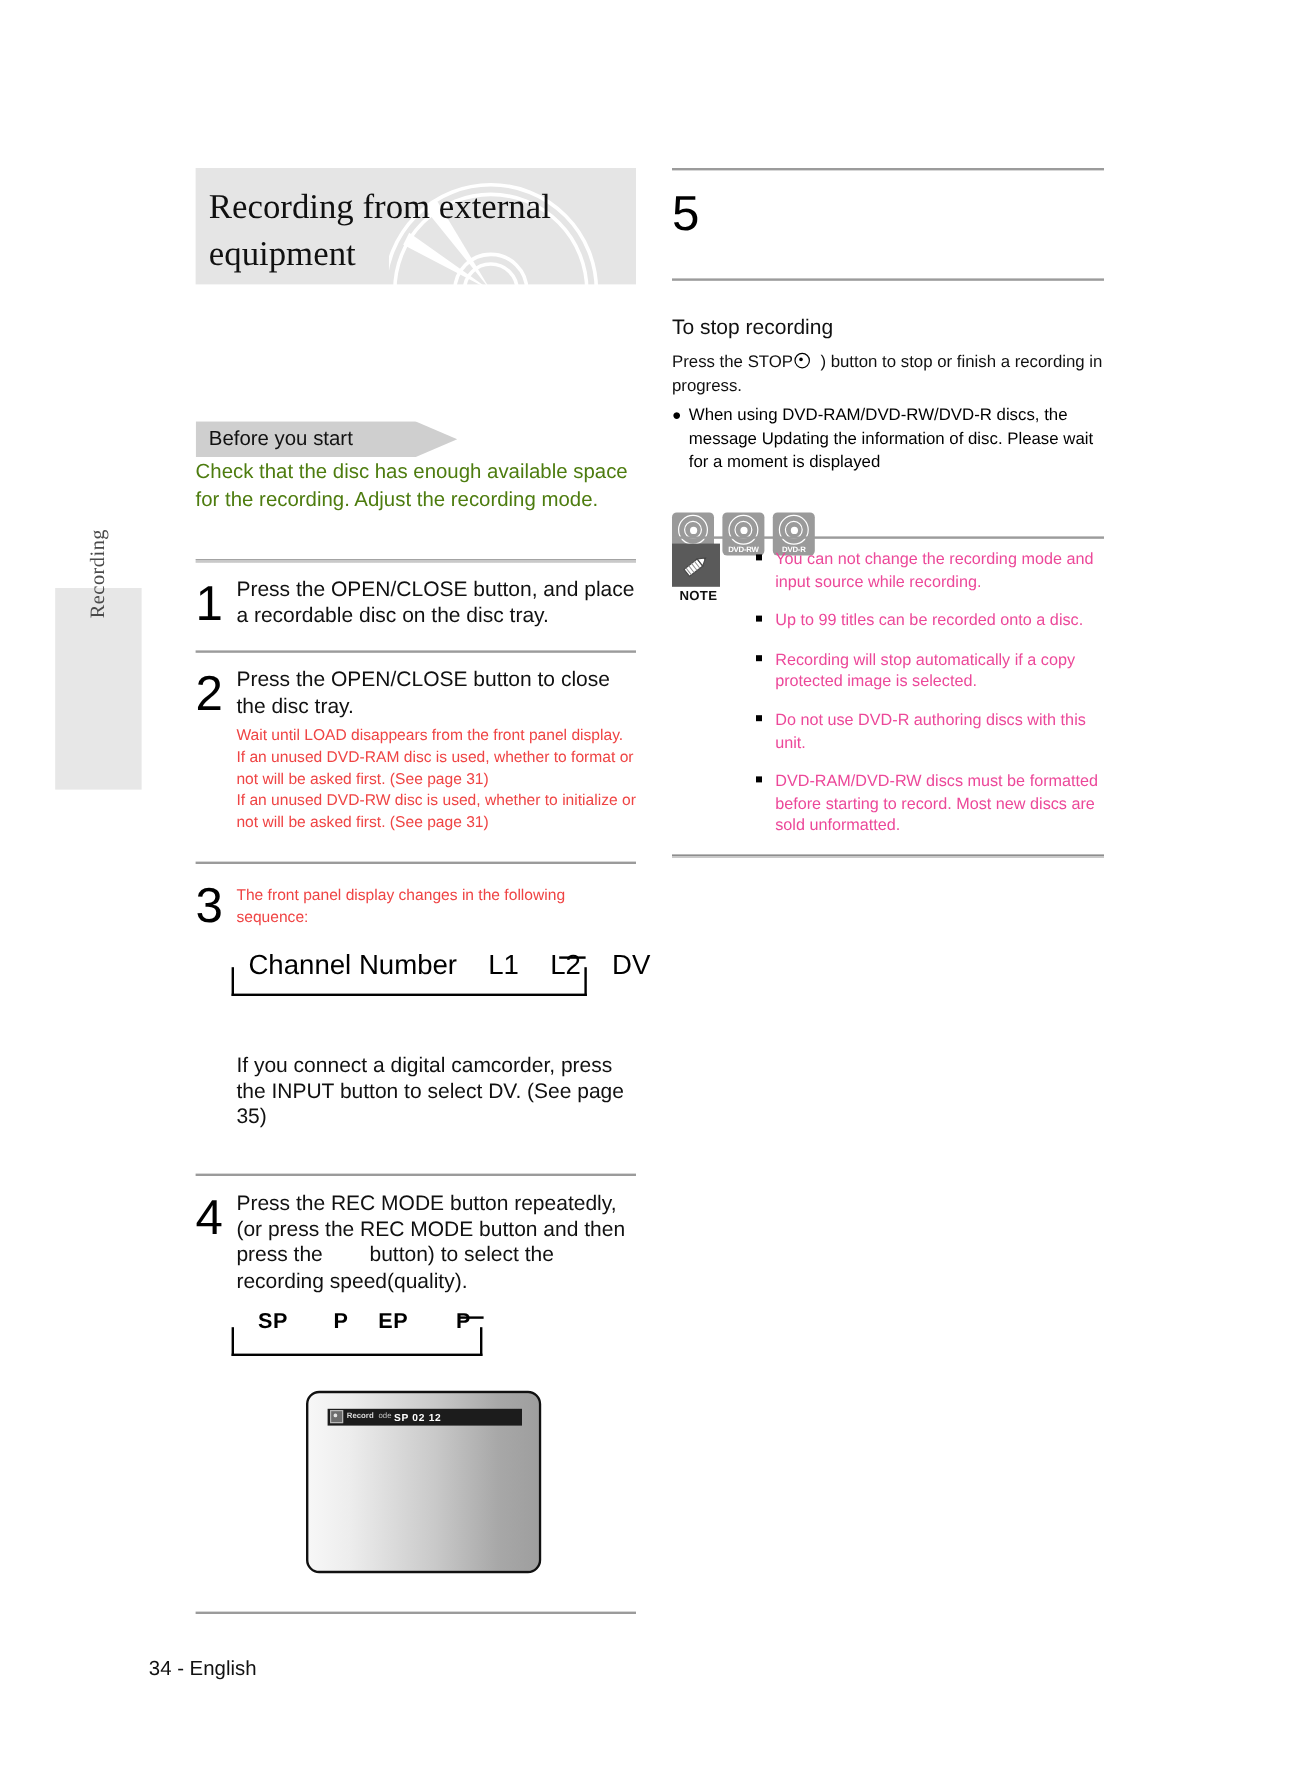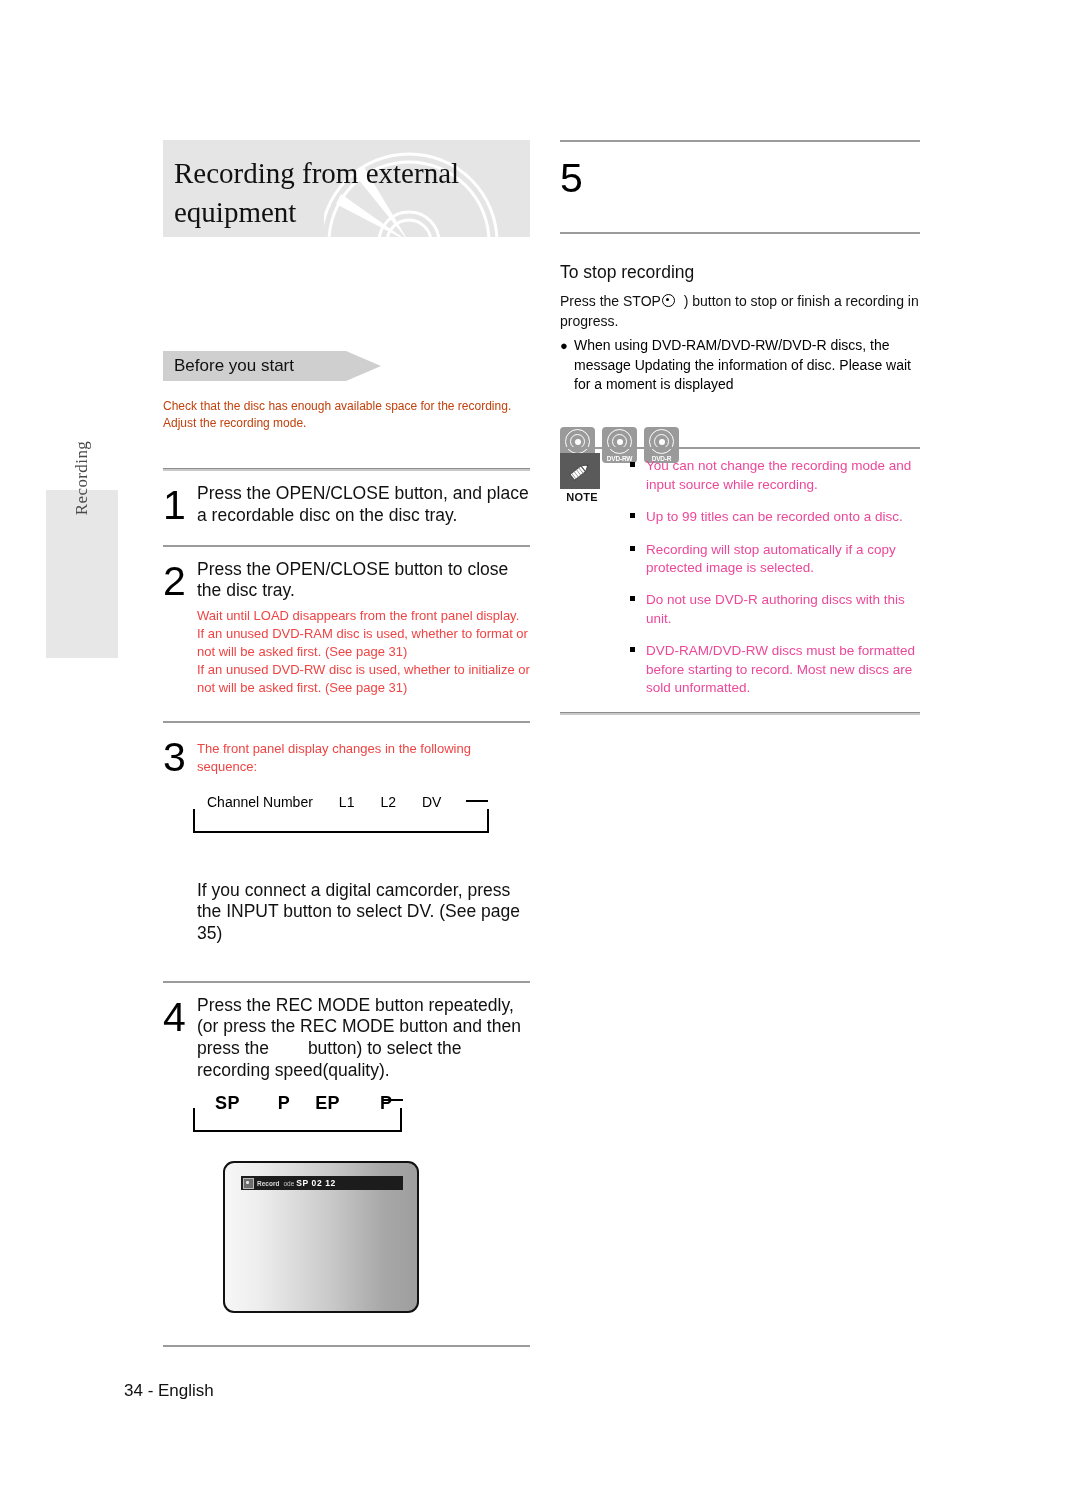--- a/index.html
+++ b/index.html
@@ -156,24 +156,23 @@
   .pennant-text {
     position: relative;
     z-index: 2;
     line-height: 30px;
     padding-left: 11px;
     font-size: 17px;
     color: #111;
   }
 
   .intro-para {
-    margin-top: 17px;
-    font-size: 12px;
+    font-size: 17px;
     line-height: 1.43;
-    color: #c2410c;
+    color: #4d7c0f;
     width: 366px;
   }
 
   
   .rule {
     height: 3px;
     background: linear-gradient(to bottom, #8d8d8d 0 1px, #c9c9c9 1px 3px);
     width: 100%;
   }
   .rule-thin {
@@ -221,21 +220,21 @@
     margin-left: 30px;
     margin-top: 18px;
     height: 40px;
   }
   .seq-items {
     display: flex;
     align-items: baseline;
     padding-left: 14px;
   }
   .seq-items .seq-item {
-    font-size: 14px;
+    font-size: 23px;
     white-space: nowrap;
   }
   .seq-bracket {
     position: absolute;
     left: 0;
     top: 15px;
     height: 22px;
     border-left: 2.5px solid #000;
     border-right: 2.5px solid #000;
     border-bottom: 2.5px solid #000;
@@ -248,21 +247,21 @@
   }
   .seq.bold .seq-item {
     font-weight: bold;
     font-size: 18px;
     letter-spacing: 0.4px;
   }
 
   
   .tv {
     position: relative;
-    margin-left: 60px;
+    margin-left: 92px;
     margin-top: 28px;
     width: 196px;
     height: 152px;
     border: 2.2px solid #111;
     border-radius: 11px;
     background: linear-gradient(to right, #f7f7f7 0%, #ededed 18%, #c9c9c9 55%, #a8a8a8 82%, #9e9e9e 100%);
     box-sizing: border-box;
     overflow: hidden;
   }
   .tv-osd {

